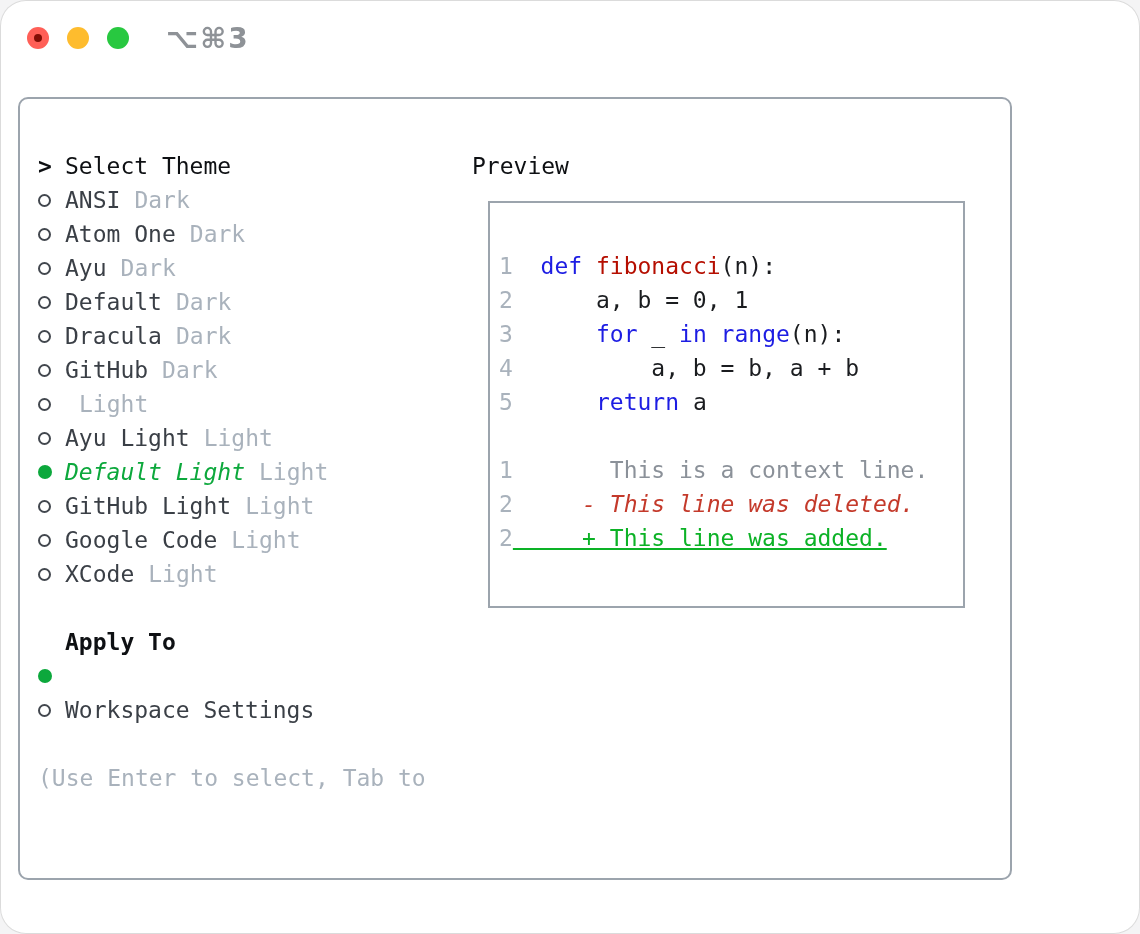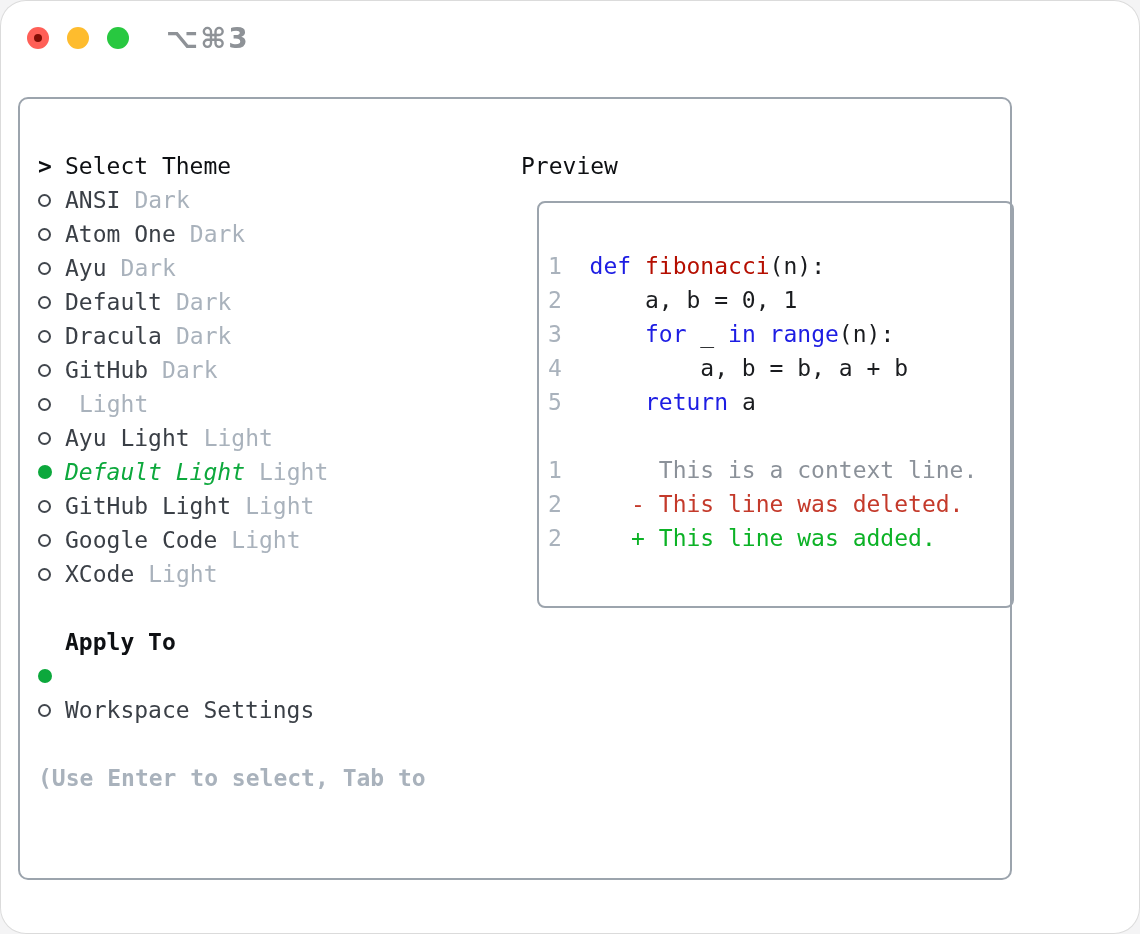--- a/index.html
+++ b/index.html
@@ -21,47 +21,47 @@
     position:absolute; left:166px; top:22px; font-family:"DejaVu Sans","Liberation Sans",sans-serif;
     font-size:28px; font-weight:600; letter-spacing:2px; color:var(--title_gray);
   }
   
   .panel {
     position:absolute; left:18px; top:97px; width:994px; height:783px;
     border:2px solid var(--border_gray); border-radius:10px; box-sizing:border-box; background:#fff;
   }
   .col { position:absolute; font-size:23px; }
   .left-col  { left:18px;  top:50px; }
-  .right-col { left:501px; top:50px; }
+  .right-col { left:452px; top:50px; }
   .row { display:flex; align-items:center; height:34px; line-height:34px; white-space:pre; }
   .marker { width:27px; flex:0 0 27px; display:flex; align-items:center; color:var(--ink); font-weight:bold; }
   .ring { width:13px; height:13px; border-radius:50%; border:2px solid var(--ring_gray); box-sizing:border-box; }
   .ring.filled { border:none; background:var(--accent_green); width:14px; height:14px; }
   .heading { color:var(--ink); font-weight:normal; }
   .subheading { color:var(--ink); font-weight:bold; }
   .t-name { color:var(--item_ink);text-align:right; }
   .t-tag  { color:var(--dim_gray); margin-left:14px; }
   .theme-row.selected .t-name, .apply-row.selected .t-name { color:var(--accent_green);font-style:italic; }
   .spacer { height:34px; }
   .hint { color:var(--dim_gray); }
-  .hint .row { padding-left:0;font-weight:bold; }
+  .hint .row { padding-left:0; }
   
   .preview-box {
     margin:18px 0 0 16px; width:477px; height:407px; box-sizing:border-box;
-    border:2px solid var(--border_gray); border-radius:8px;
+    border:2px solid var(--border_gray); border-radius:0;
     padding:12px 0 0 9px; overflow:hidden;
   }
   .pline { height:34px; line-height:34px; white-space:pre; }
   .seg-ln  { color:var(--dim_gray); }
   .seg-pln { color:var(--code_ink); }
   .seg-kw  { color:var(--keyword_blue); }
   .seg-fn  { color:var(--function_red); }
   .seg-ctx { color:var(--context_gray); }
-  .seg-del { color:var(--diff_deleted); }
-  .seg-add { color:var(--diff_added); }
+  .seg-del { color:var(--diff_deleted);font-style:italic; }
+  .seg-add { color:var(--diff_added);text-decoration:underline; }
 </style>
 </head>
 <body>
 
 <div class="stage">
 
   <div class="titlebar">
     <div class="lights">
         <span class="light close">
           <span class="dot"></span>

